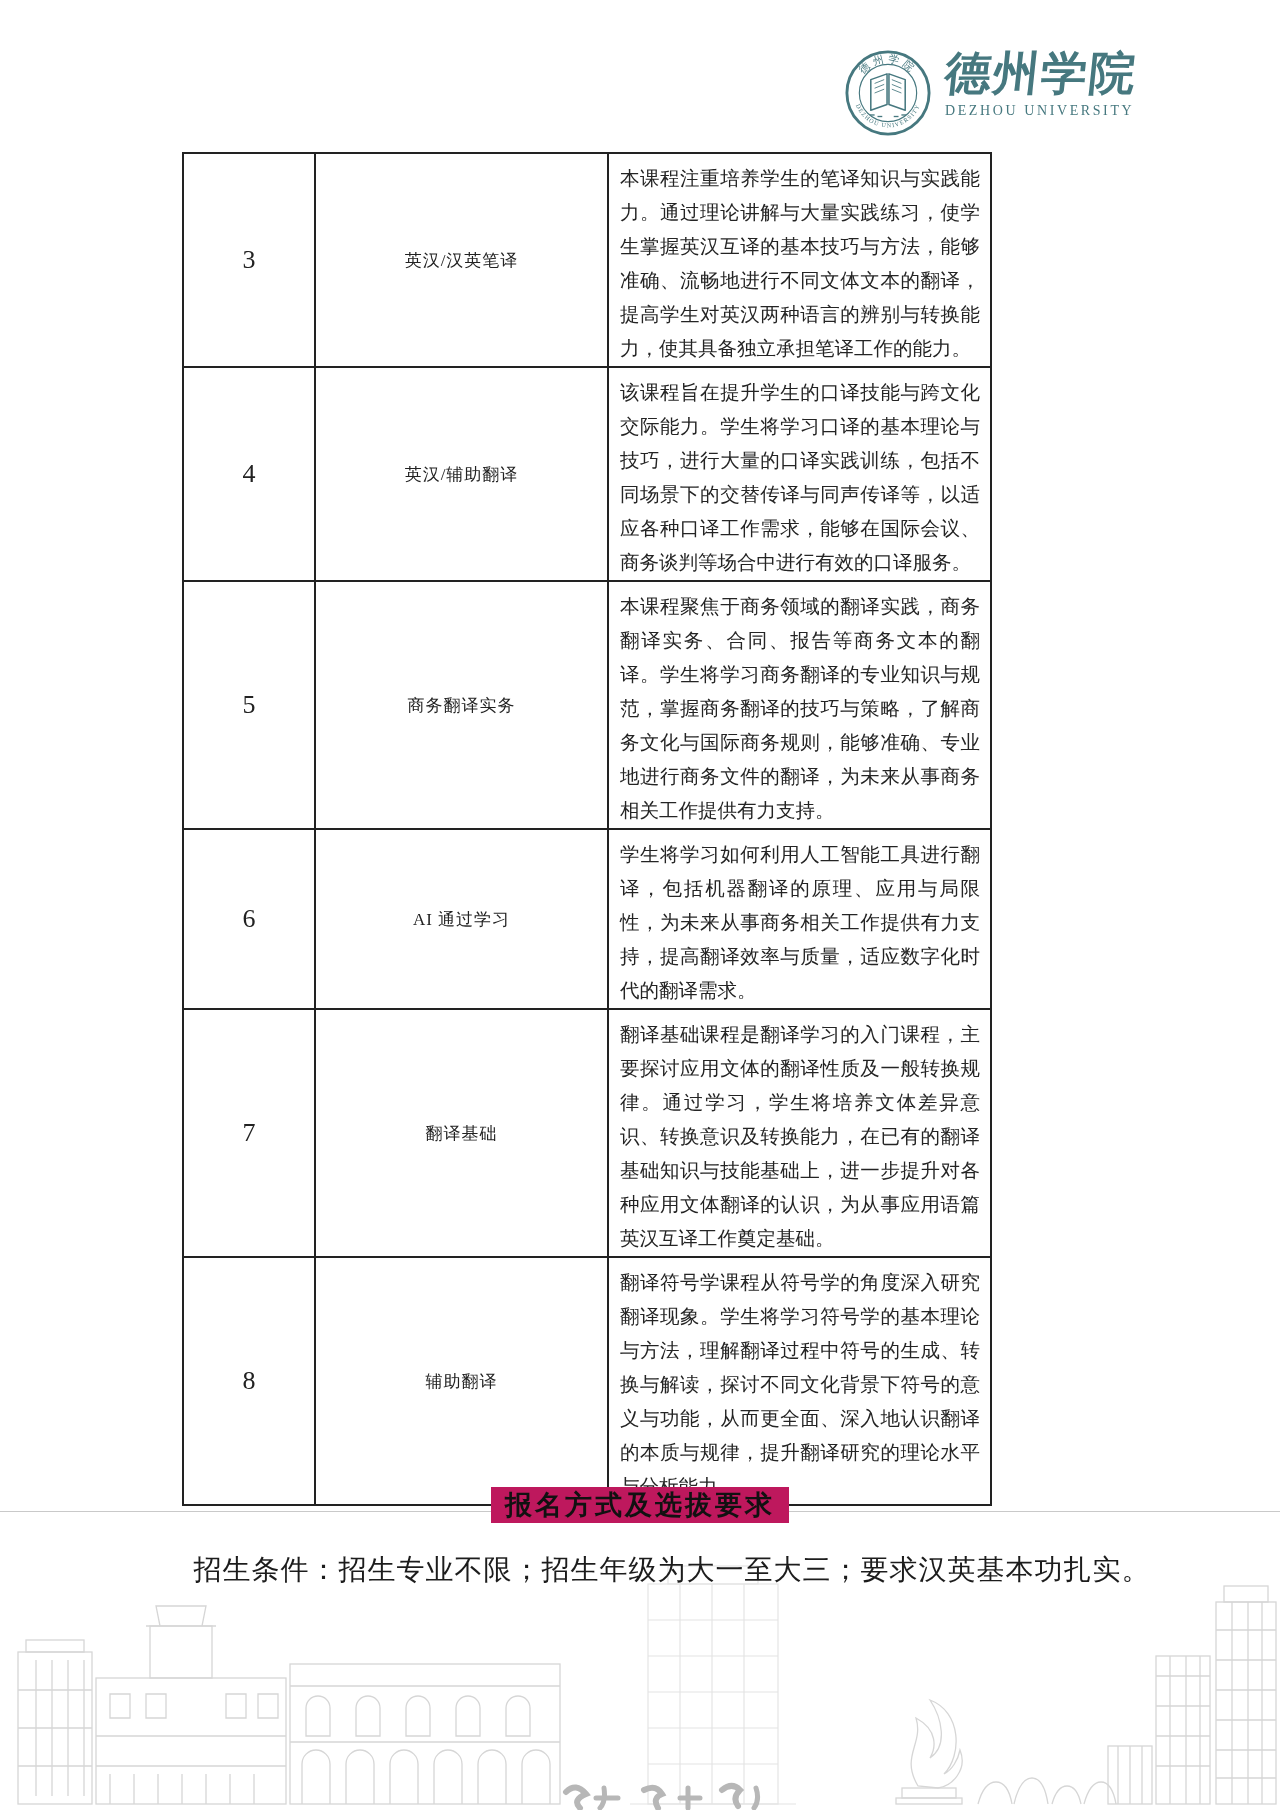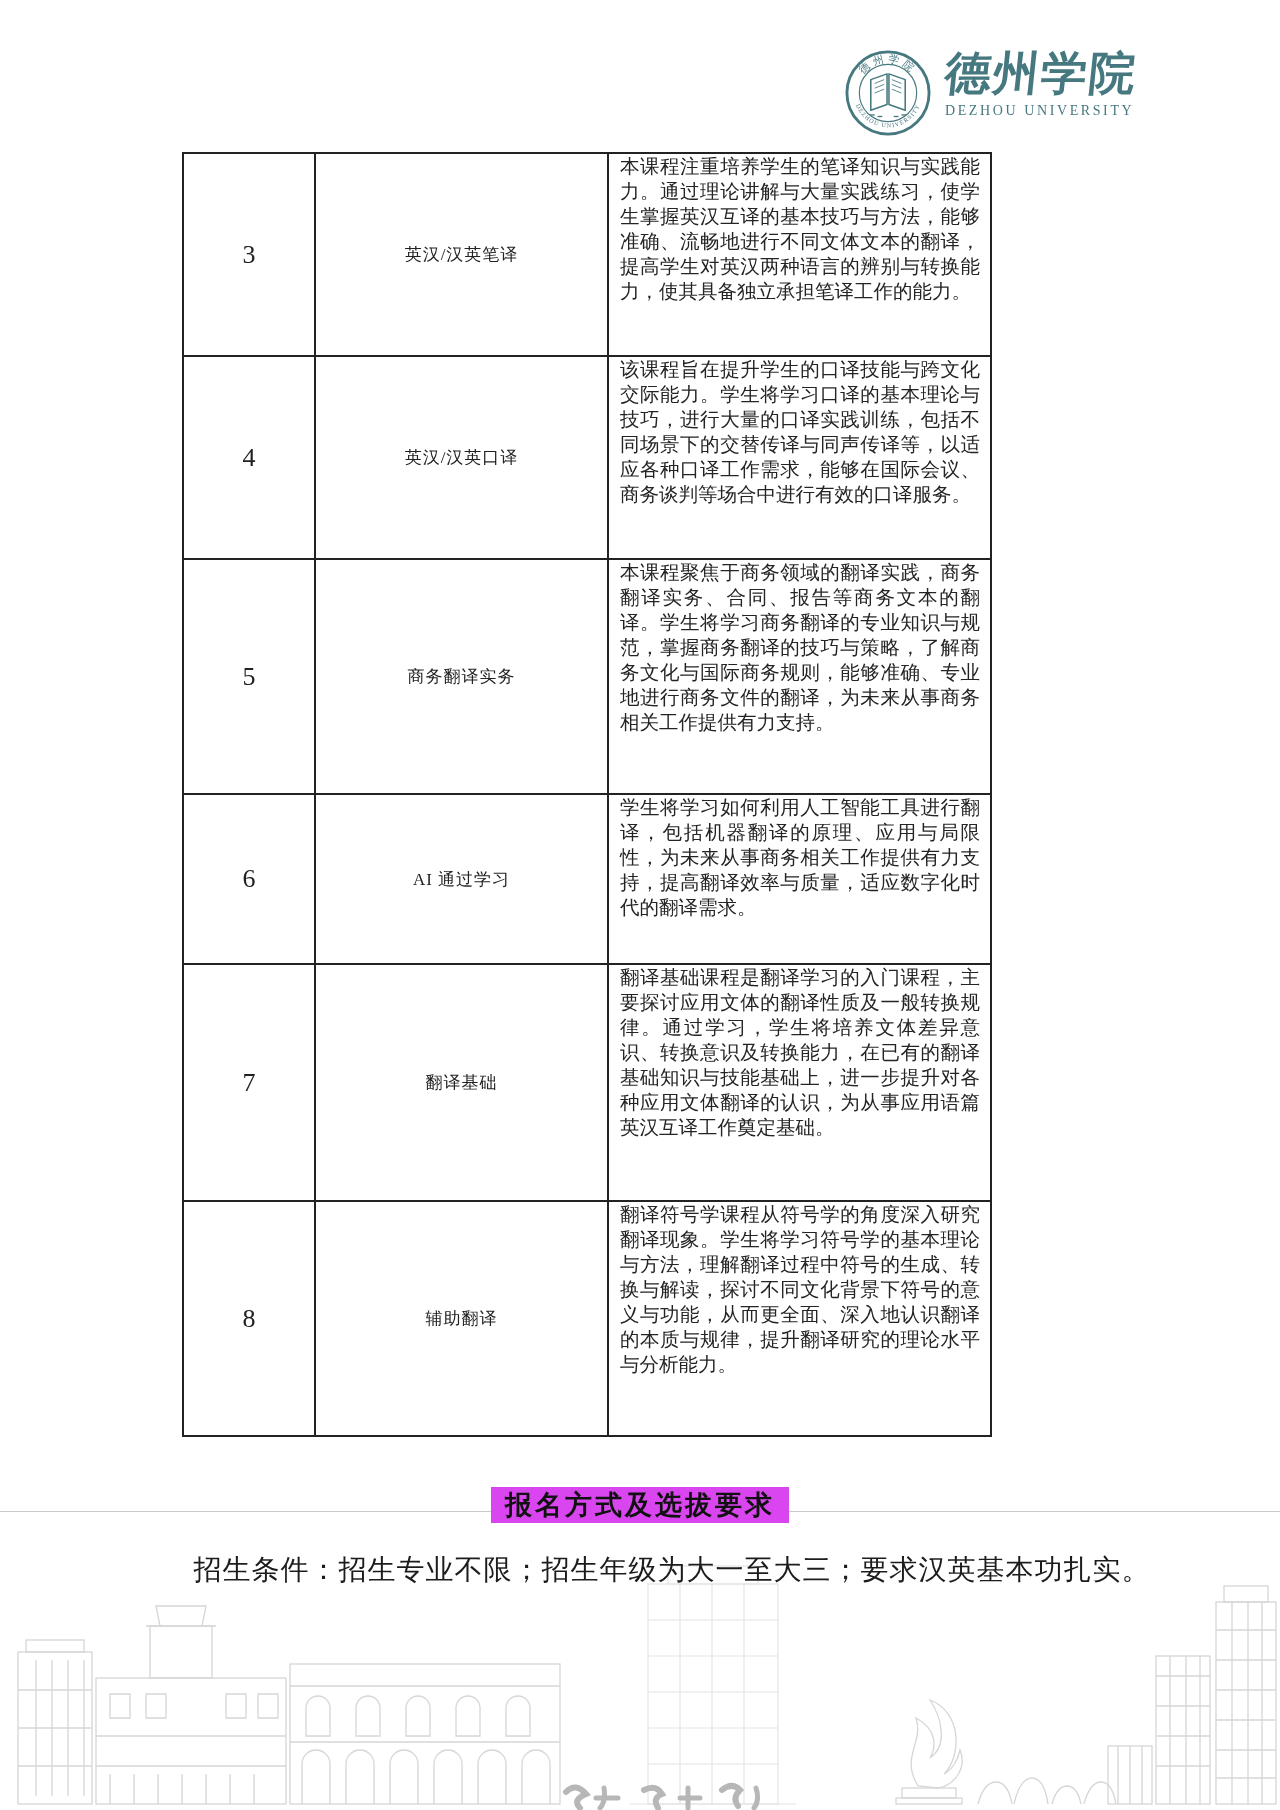--- a/index.html
+++ b/index.html
@@ -38,40 +38,40 @@
     vertical-align: middle;
     overflow: hidden;
   }
   .col-no   { width: 132px; }
   .col-name { width: 293px; }
   .col-desc { width: 383px; }
   td.cell-no   { text-align: center; font-size: 26px; color: #222; }
   td.cell-name { text-align: center; font-size: 17px; color: #222; letter-spacing: 1px; }
   td.cell-desc {
     vertical-align: top;
-    padding: 0 10px 0 11px;
-    font-size: 19.5px; line-height: 25px;
+    padding: 8px 10px 0 11px;
+    font-size: 19.5px; line-height: 34px;
     text-align: justify; color: #242424;
   }
   tr.r1 { height: 203px; }
   tr.r2 { height: 203px; }
   tr.r3 { height: 235px; }
   tr.r4 { height: 170px; }
   tr.r5 { height: 237px; }
   tr.r6 { height: 235px; }
 
   
   .thin-rule {
     position: absolute; left: 0; top: 1511px; width: 1280px; height: 1px;
     background: #c9c9c9;
   }
   .section-heading {
     position: absolute; top: 1487px; left: 50%; transform: translateX(-50%);
     font-size: 27px; font-weight: 700; color: #111;
-    letter-spacing: 3px; background: #d946ef; padding: 0 14px;
+    letter-spacing: 3px; background: #be185d; padding: 0 14px;
     white-space: nowrap; z-index: 3;
   }
   .cond-line {
     position: absolute; top: 1551px; left: 0; width: 1280px;
     text-align: center; font-size: 28px; color: #1c1c1c;
     letter-spacing: 1px; z-index: 3; margin-left: 32px;
   }
   .reg-line {
     position: absolute; top: 1632px; left: 0; width: 1280px;
     text-align: center; font-size: 24px; color: #1c1c1c;
@@ -131,21 +131,21 @@
         <col class="col-desc">
       </colgroup>
     <tbody>
       <tr class="r1">
         <td class="cell-no">3</td>
         <td class="cell-name">英汉/汉英笔译</td>
         <td class="cell-desc">本课程注重培养学生的笔译知识与实践能力。通过理论讲解与大量实践练习，使学生掌握英汉互译的基本技巧与方法，能够准确、流畅地进行不同文体文本的翻译，提高学生对英汉两种语言的辨别与转换能力，使其具备独立承担笔译工作的能力。</td>
       </tr>
       <tr class="r2">
         <td class="cell-no">4</td>
-        <td class="cell-name">英汉/汉英口译</td>
+        <td class="cell-name">英汉/辅助翻译</td>
         <td class="cell-desc">该课程旨在提升学生的口译技能与跨文化交际能力。学生将学习口译的基本理论与技巧，进行大量的口译实践训练，包括不同场景下的交替传译与同声传译等，以适应各种口译工作需求，能够在国际会议、商务谈判等场合中进行有效的口译服务。</td>
       </tr>
       <tr class="r3">
         <td class="cell-no">5</td>
         <td class="cell-name">商务翻译实务</td>
         <td class="cell-desc">本课程聚焦于商务领域的翻译实践，商务翻译实务、合同、报告等商务文本的翻译。学生将学习商务翻译的专业知识与规范，掌握商务翻译的技巧与策略，了解商务文化与国际商务规则，能够准确、专业地进行商务文件的翻译，为未来从事商务相关工作提供有力支持。</td>
       </tr>
       <tr class="r4">
         <td class="cell-no">6</td>
         <td class="cell-name">AI 通过学习</td>

